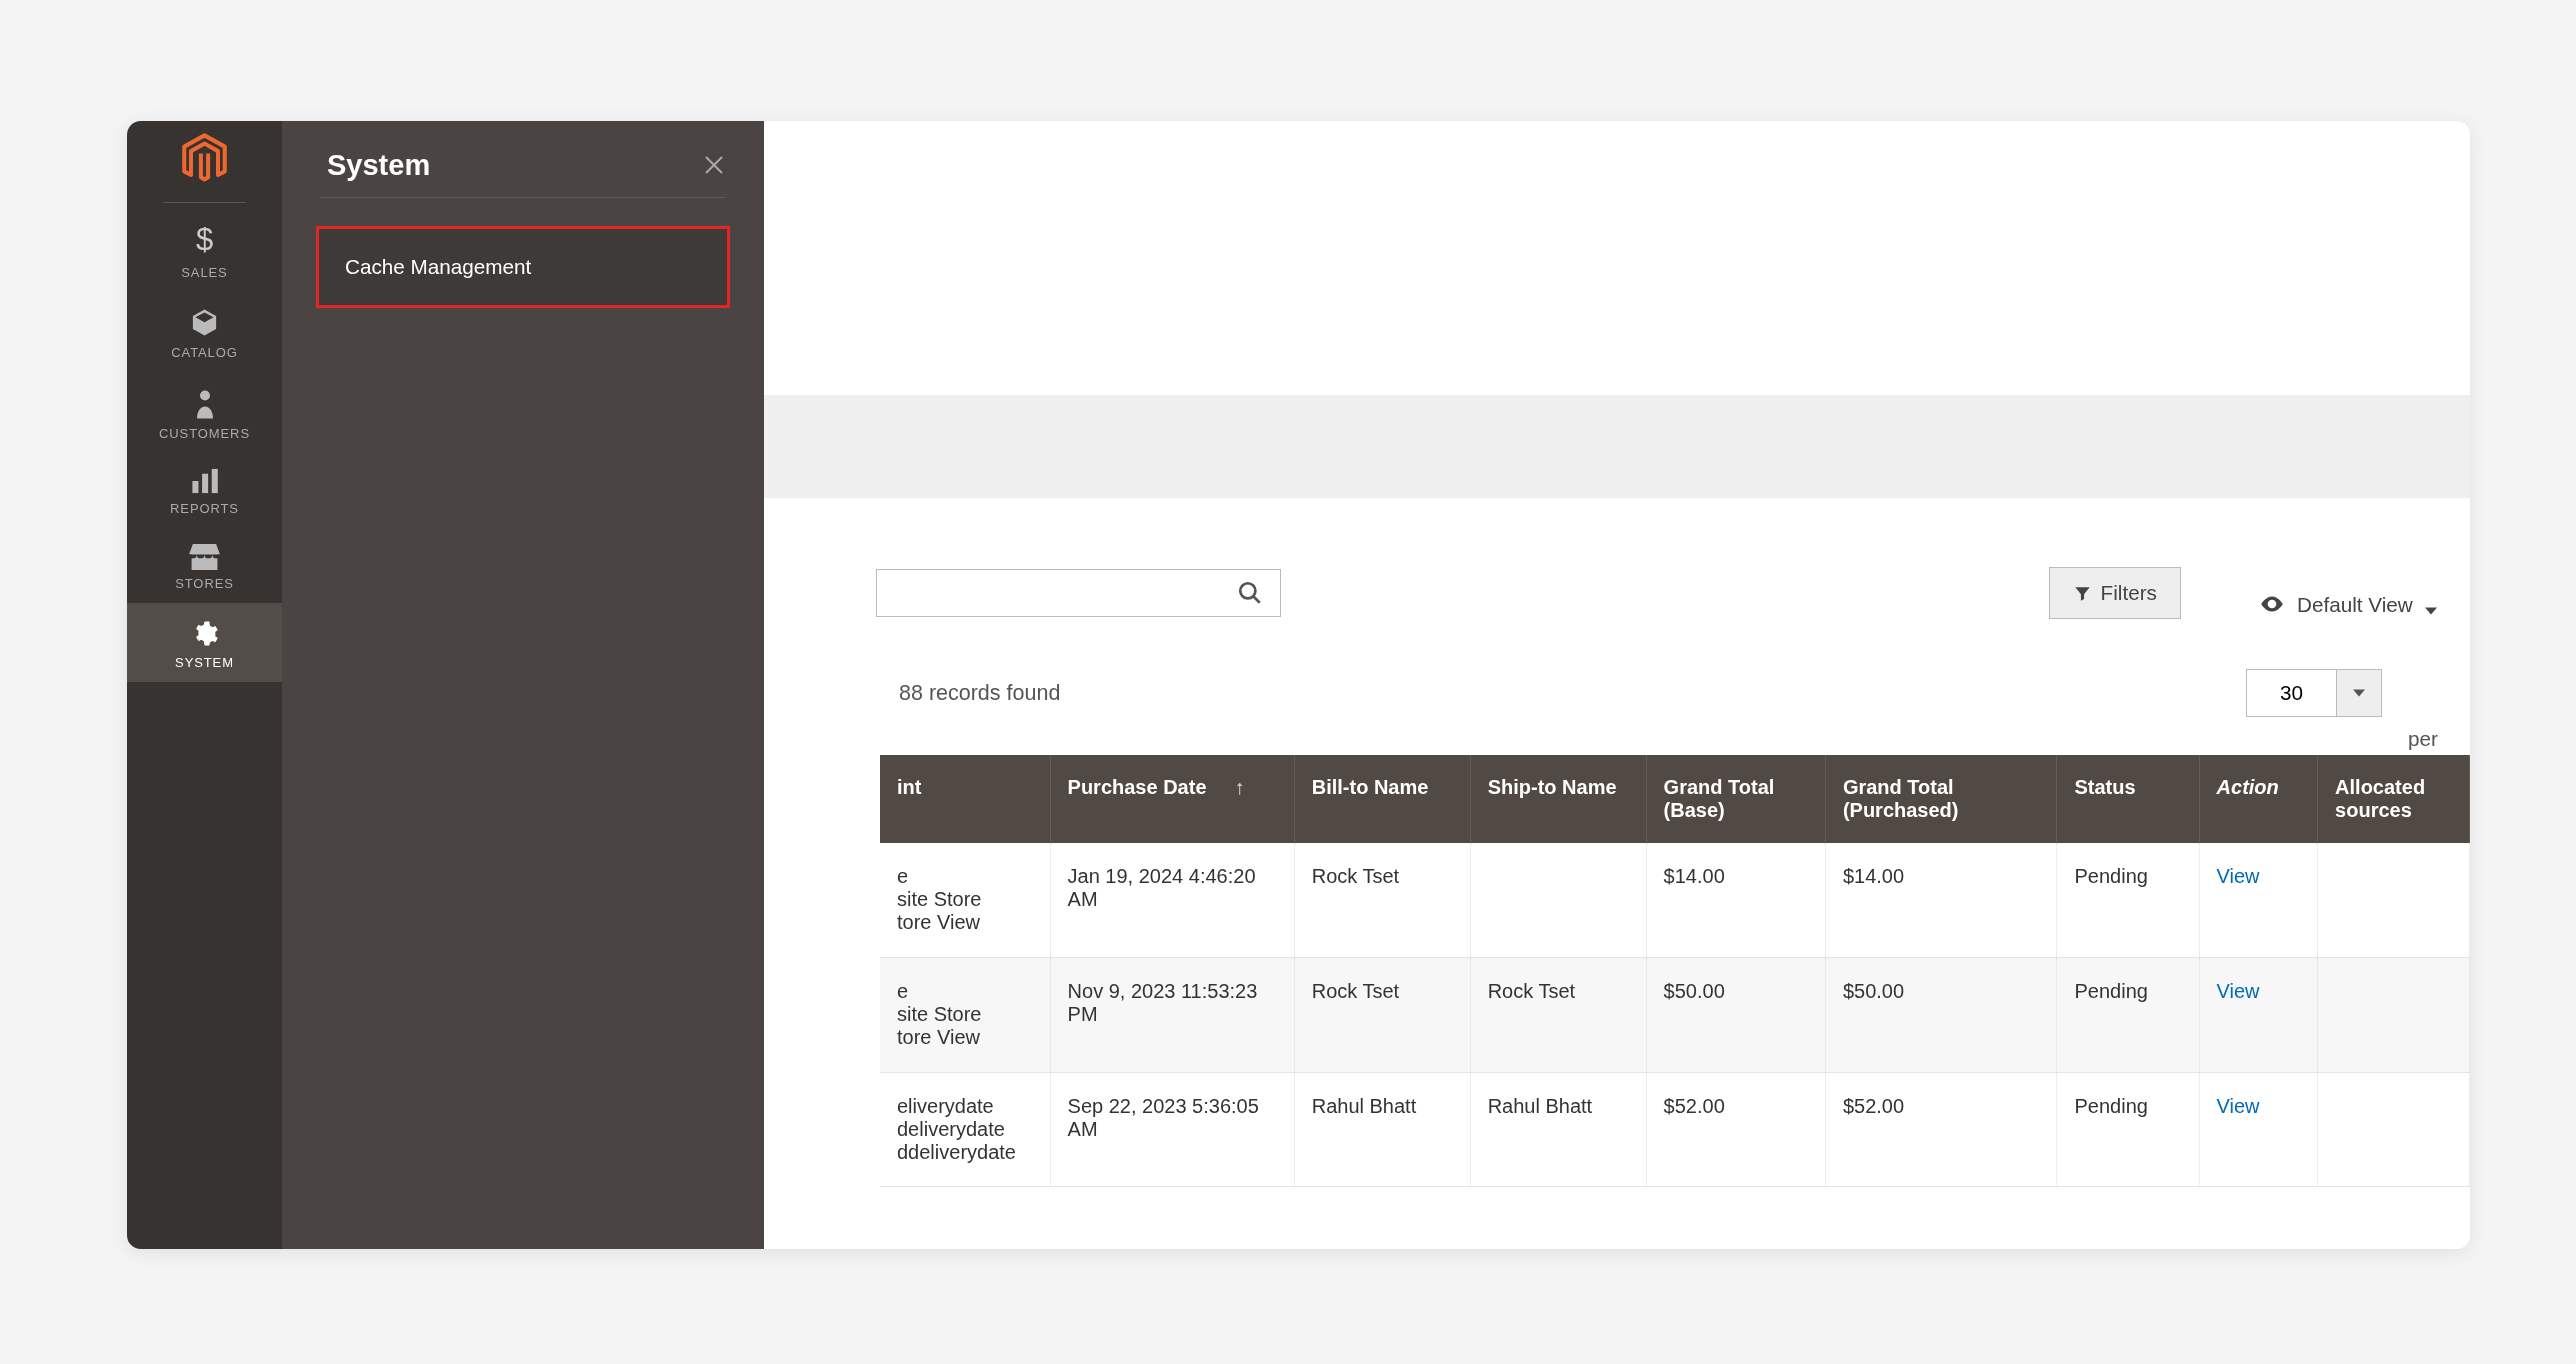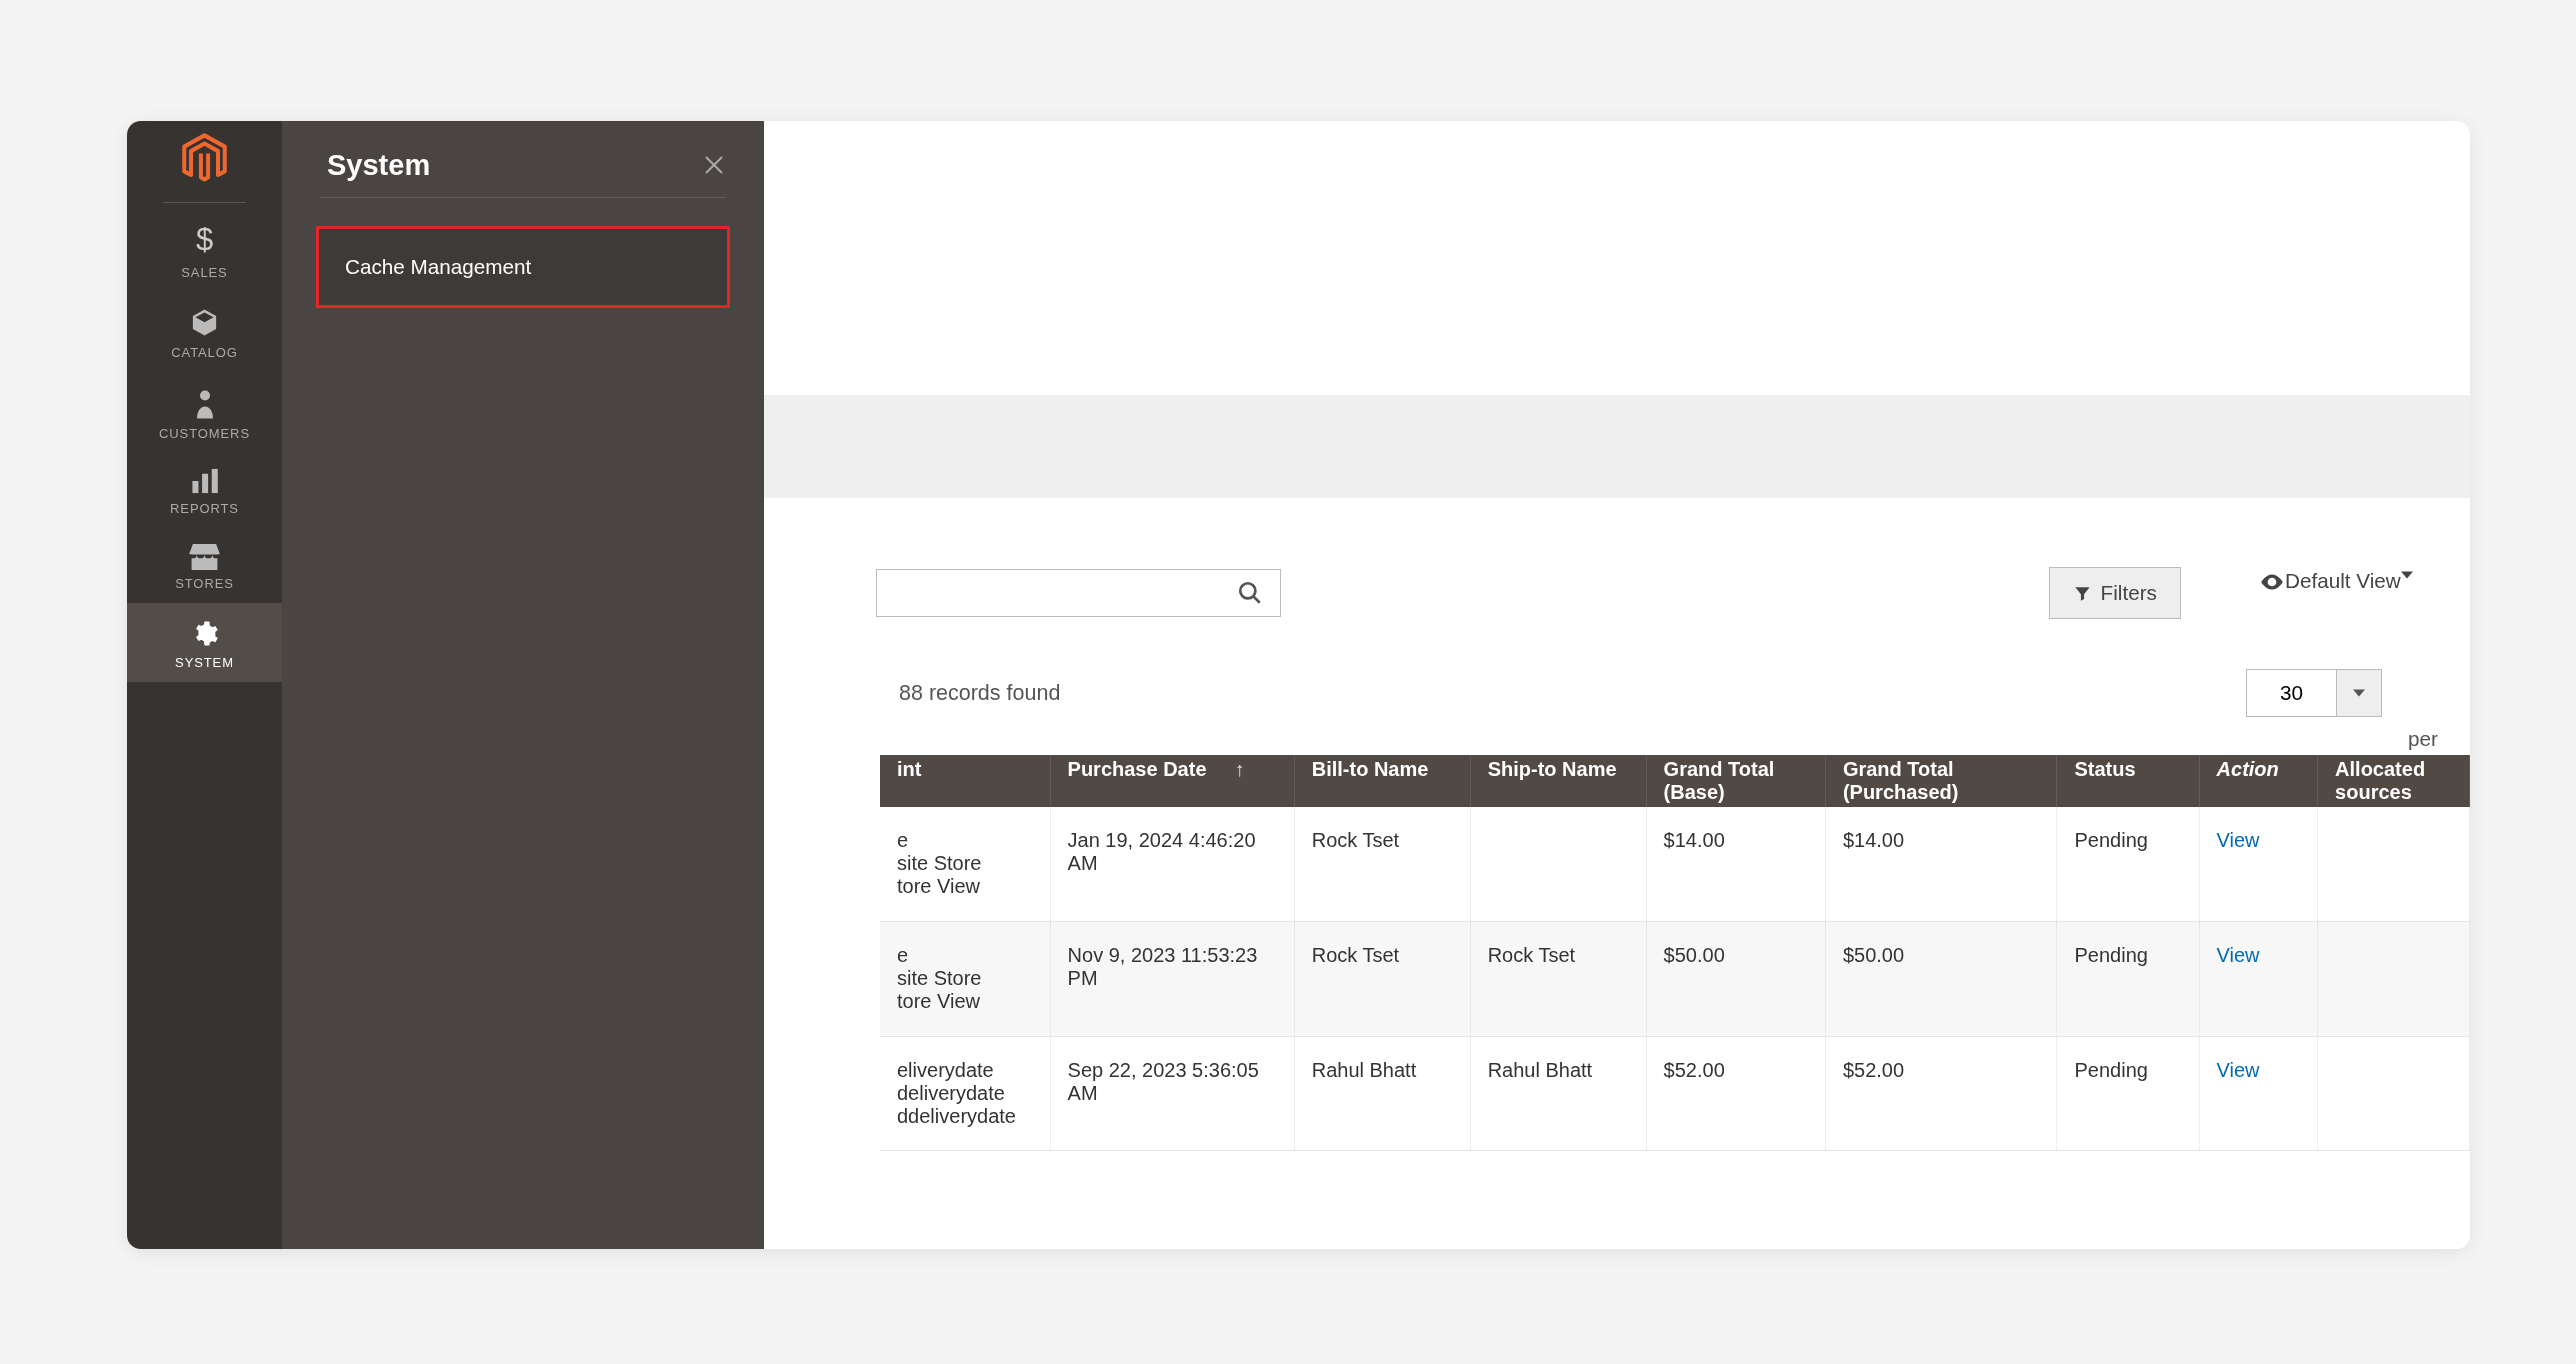--- a/index.html
+++ b/index.html
@@ -149,21 +149,22 @@
     gap:8.6px;
     font-size: 20.7px;
     color:#444;
     cursor:pointer;
   }
 
   .default-view {
     position:absolute;
     left: 1977px; top:448px;
     display:flex;
-    align-items:flex-start;
+    align-items:flex-end;
+    gap:12px;
     height:48px;
     font-size:20.7px;
     color:#444;
     cursor:pointer;
   }
 
   
   .records-found {
     position: absolute;
     left: 617px;
@@ -207,21 +208,21 @@
     right: 0;
     border-collapse: collapse;
     font-size: 20px;
     color:#333;
   }
   .data-table th {
     background:#514943;
     color:#fff;
     font-weight:600;
     text-align:left;
-    padding: 3px 17px;
+    padding: 21px 17px;
     border-right: 0.9px solid #635d57;
     vertical-align: top;
   }
   .data-table th .sort-arrow { margin-left: 22.4px; opacity:.8; }
   .data-table td {
     padding: 22.4px 17px;
     border-bottom: 0.9px solid #e5e5e5;
     border-right: 0.9px dotted #ddd;
     vertical-align: top;
   }

